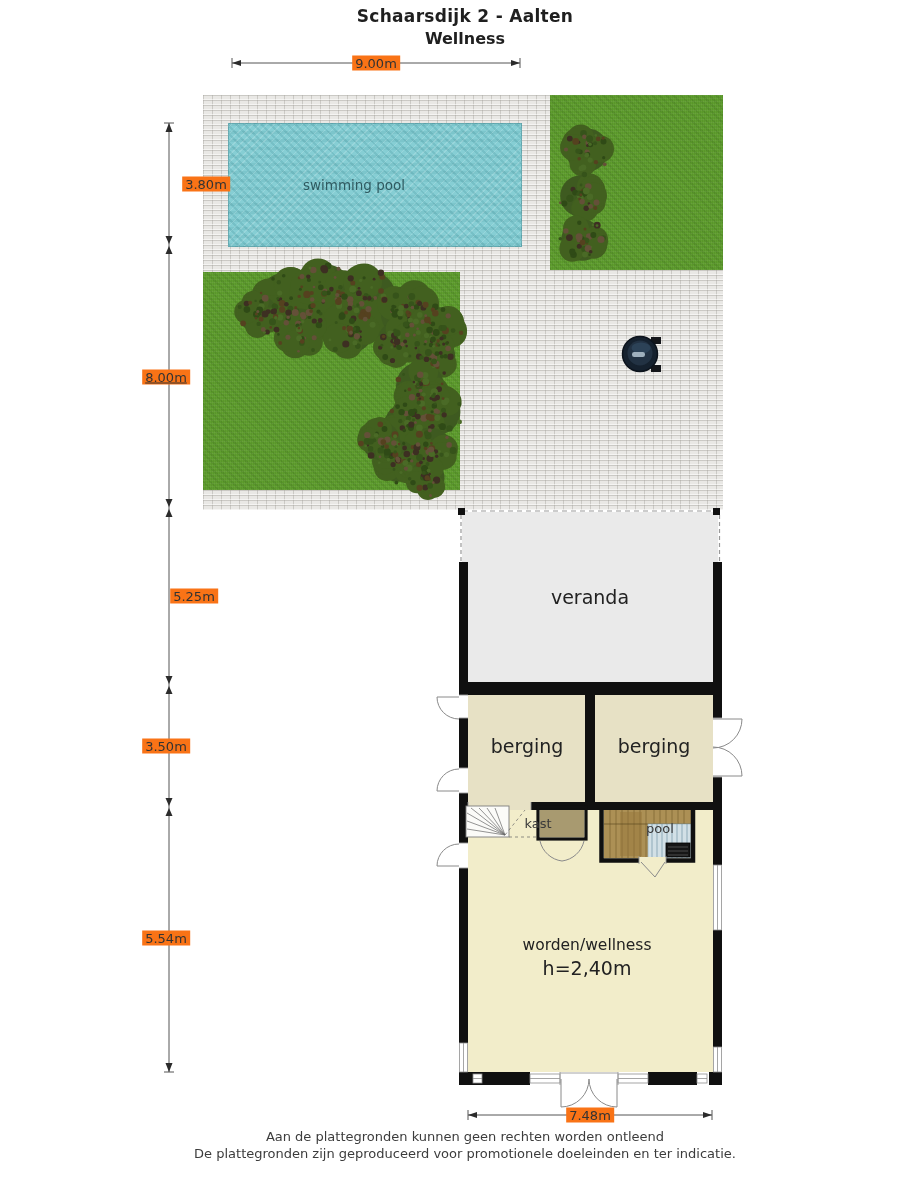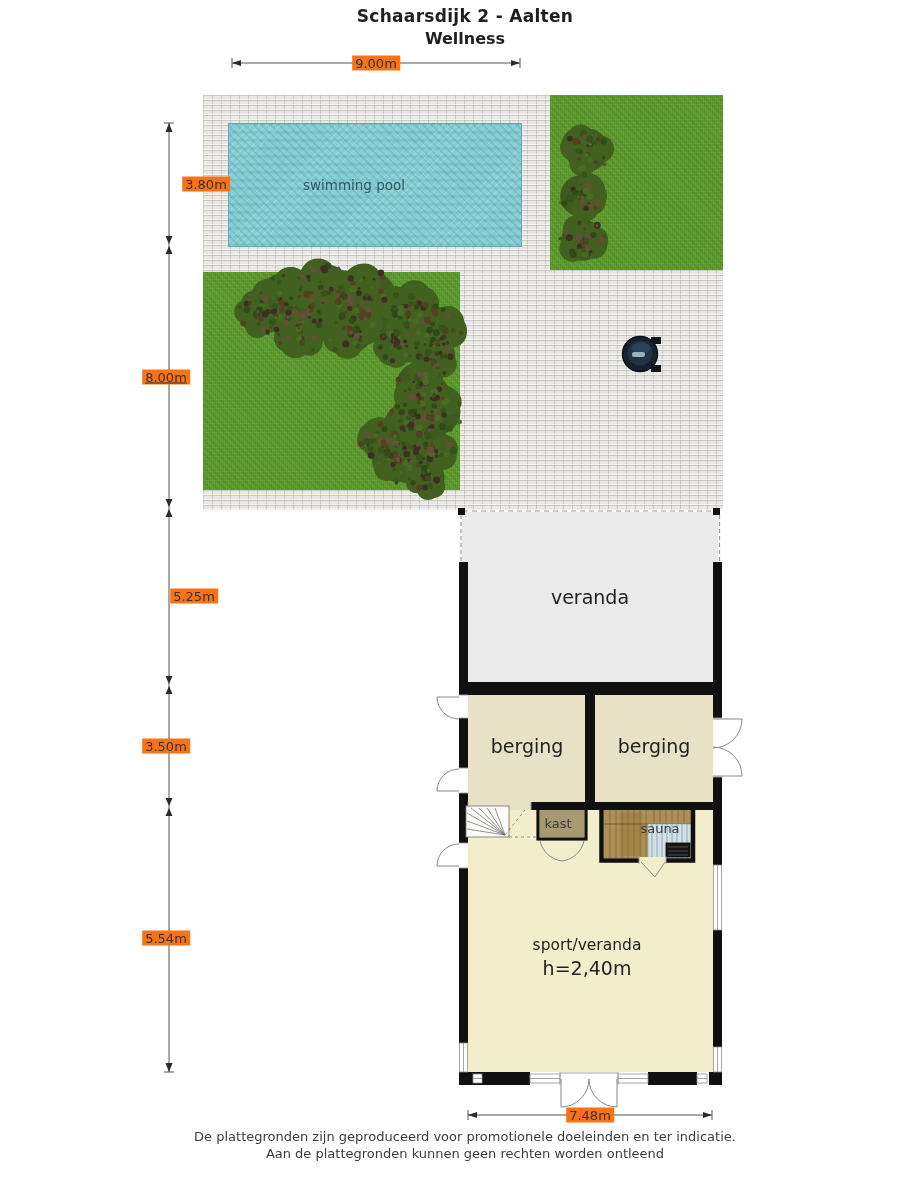--- a/index.html
+++ b/index.html
@@ -1027,30 +1027,30 @@
       <line x1="712" y1="1110" x2="712" y2="1120" class="dimline"></line>
       <polygon class="arrow" points="468,1115 477,1112 477,1118"></polygon>
       <polygon class="arrow" points="712,1115 703,1112 703,1118"></polygon>
     </g>
   </svg>
 
   <div class="abs roomlabel pool-label" style="left:354px;top:185px;">swimming pool</div>
   <div class="abs roomlabel" style="left:590px;top:597px;">veranda</div>
   <div class="abs roomlabel" style="left:527px;top:746px;">berging</div>
   <div class="abs roomlabel" style="left:654px;top:746px;">berging</div>
-  <div class="abs roomlabel small-label" style="left:558px;top:823px;">kast</div>
-  <div class="abs roomlabel small-label" style="left:660px;top:828px;">sauna</div>
-  <div class="abs roomlabel sport-label" style="left:587px;top:945px;">sport/veranda</div>
+  <div class="abs roomlabel small-label" style="left:538px;top:823px;">kast</div>
+  <div class="abs roomlabel small-label" style="left:660px;top:828px;">pool</div>
+  <div class="abs roomlabel sport-label" style="left:587px;top:945px;">worden/wellness</div>
   <div class="abs roomlabel" style="left:587px;top:968px;">h=2,40m</div>
 
   <div class="abs dimlabel" style="left:376px;top:63px;">9.00m</div>
   <div class="abs dimlabel" style="left:158px;top:184px;margin-left:48px;">3.80m</div>
   <div class="abs dimlabel" style="left:166px;top:377px;text-decoration:underline;">8.00m</div>
   <div class="abs dimlabel" style="left:166px;top:596px;margin-left:28px;">5.25m</div>
   <div class="abs dimlabel" style="left:166px;top:746px;text-align:center;">3.50m</div>
   <div class="abs dimlabel" style="left:166px;top:938px;">5.54m</div>
   <div class="abs dimlabel" style="left:590px;top:1115px;">7.48m</div>
 
   <div class="abs footerwrap">
+    <div>Aan de plattegronden kunnen geen rechten worden ontleend</div>
     <div>De plattegronden zijn geproduceerd voor promotionele doeleinden en ter indicatie.</div>
-    <div>Aan de plattegronden kunnen geen rechten worden ontleend</div>
   </div>
 </div>
 
 </body></html>

